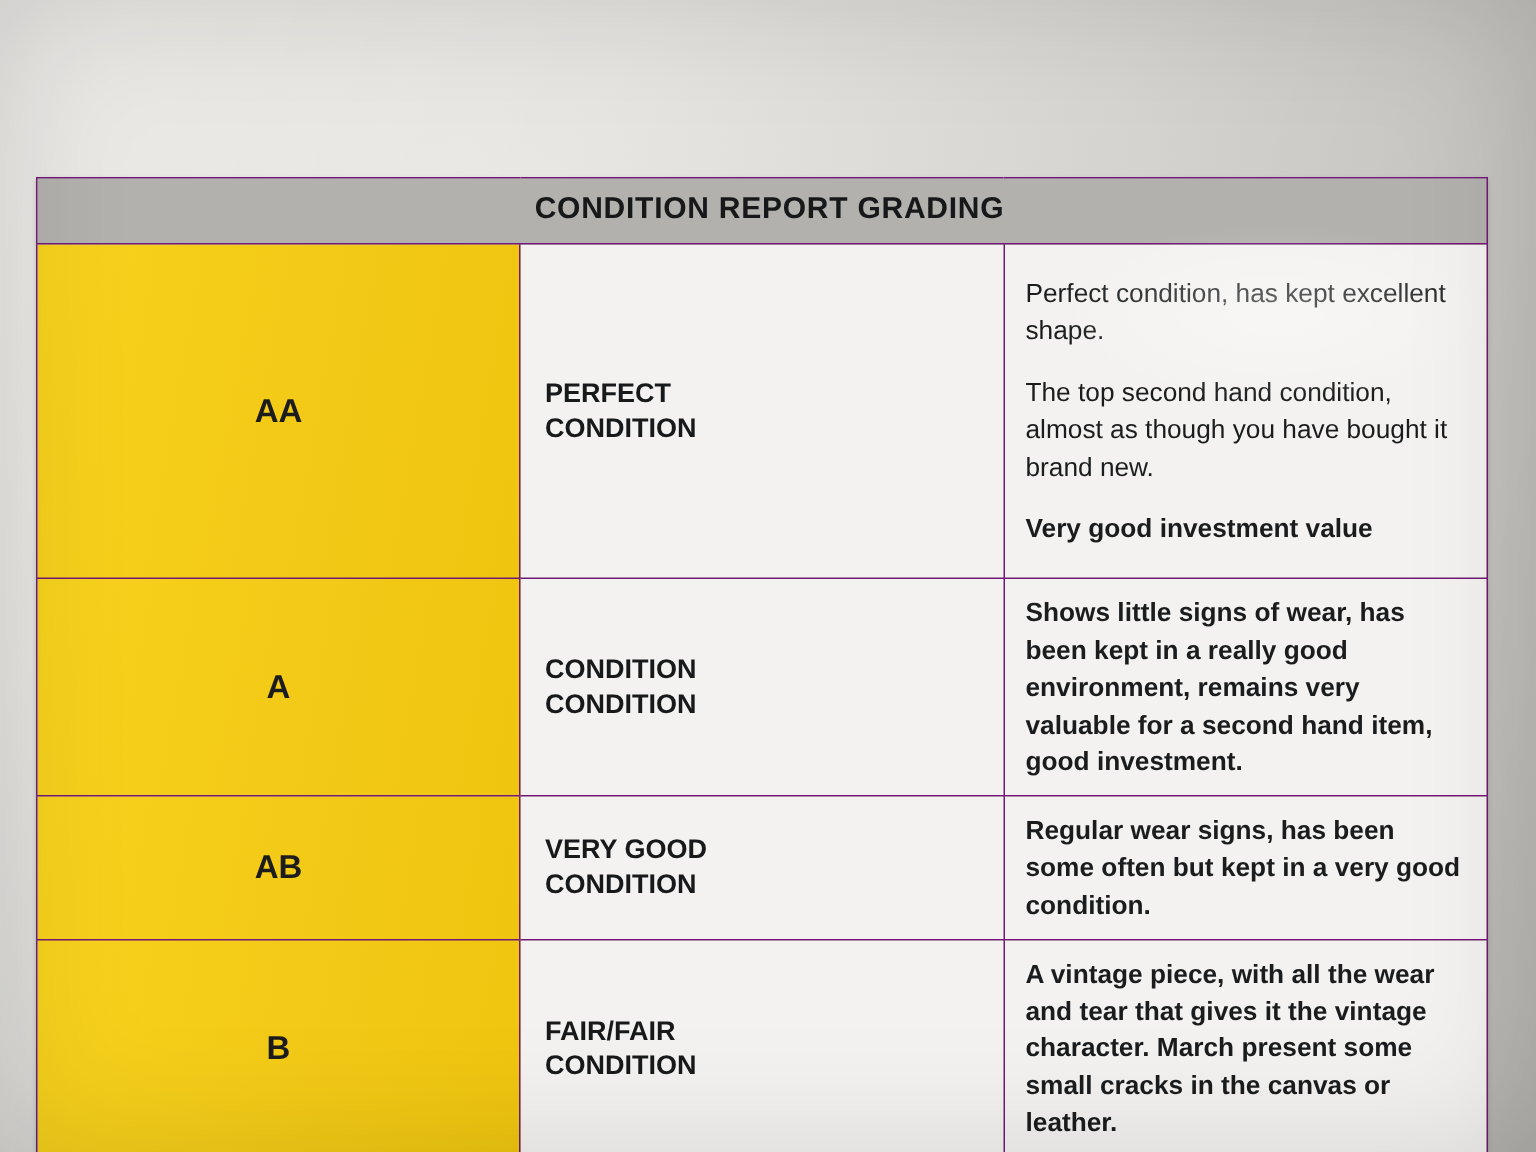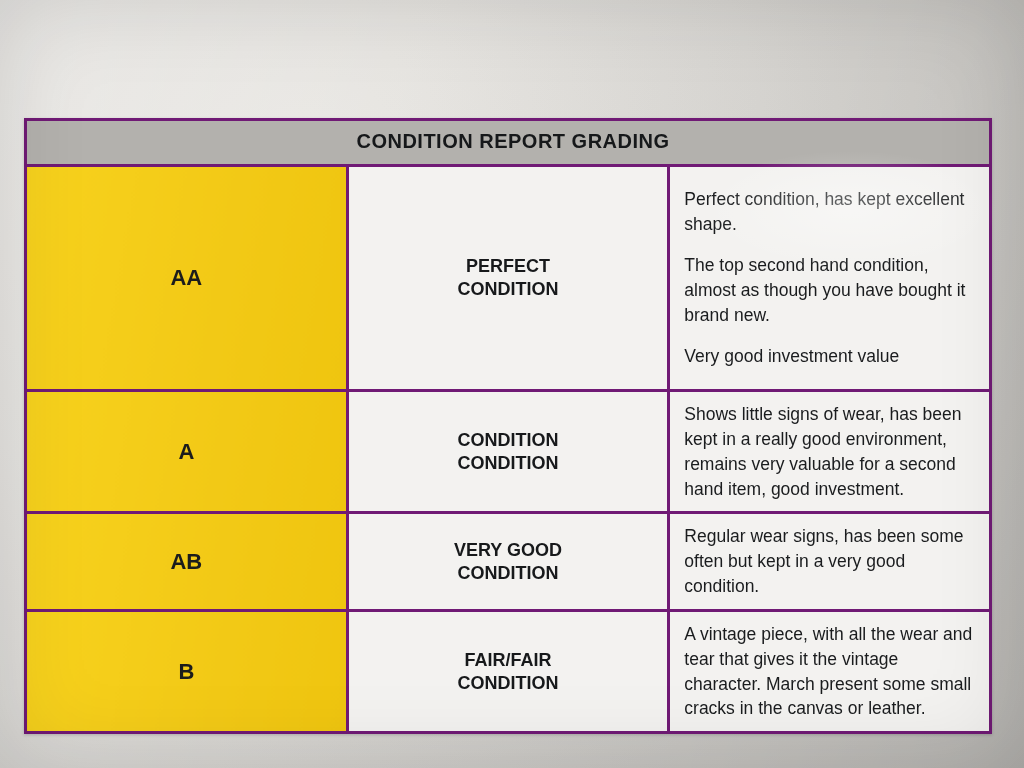--- a/index.html
+++ b/index.html
@@ -35,21 +35,21 @@
     width: 968px;
   }
   table.grading {
     border-collapse: collapse;
     width: 100%;
     table-layout: fixed;
     background: #f3f2f0;
     box-shadow: 0 1px 3px rgba(0,0,0,0.18);
   }
   table.grading td, table.grading th {
-    border: 3px solid #701a75;
+    border: 1px solid #701a75;
     vertical-align: middle;
   }
   .title-row th {
     background: #b3b1ad;
     color: #16181a;
     font-size: 20px;
     font-weight: bold;
     letter-spacing: 0.5px;
     text-align: center;
     padding: 9px 0 11px 0;
@@ -64,38 +64,39 @@
     background: #f5cf1c;
     background: linear-gradient(100deg, #f7d21d 0%, #f2c916 60%, #efc50f 100%);
     text-align: center;
     font-weight: bold;
     font-size: 22px;
     color: #1c1c1c;
     border-right: 2px solid #3a3a3a;
   }
   .cond-cell {
     width: 222px;
-    text-align: center;
+    text-align: left;
     font-weight: bold;
     font-size: 18px;
     line-height: 1.28;
     color: #17191b;
-    padding: 8px 6px;
+    padding: 8px 16px;
   }
   .desc-cell {
     font-size: 17.5px;
     line-height: 1.42;
     color: #1a1c1e;
     padding: 10px 16px 10px 14px;
   }
   .desc-cell p {
     margin: 0 0 16px 0;
   }
   .desc-cell p:last-child {
     margin-bottom: 0;
+    font-weight: bold;
   }
   .row-aa .desc-cell { padding-top: 14px; padding-bottom: 14px; }
   .row-aa .grade-cell, .row-aa .cond-cell { height: 206px; }
   .row-a .grade-cell, .row-a .cond-cell { height: 86px; }
   .row-ab .grade-cell, .row-ab .cond-cell { height: 68px; }
   .row-b .grade-cell, .row-b .cond-cell { height: 88px; }
   
   .glare {
     position: absolute;
     left: 700px;

